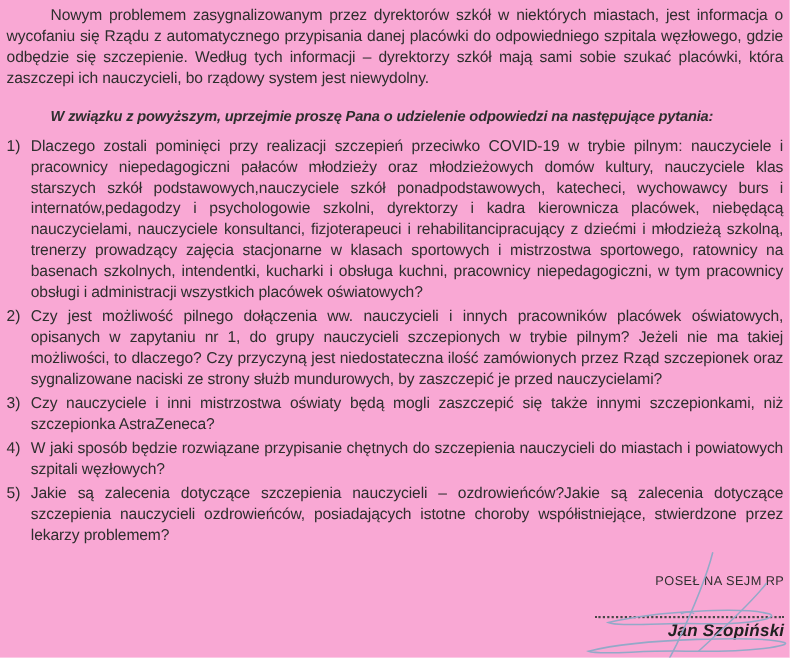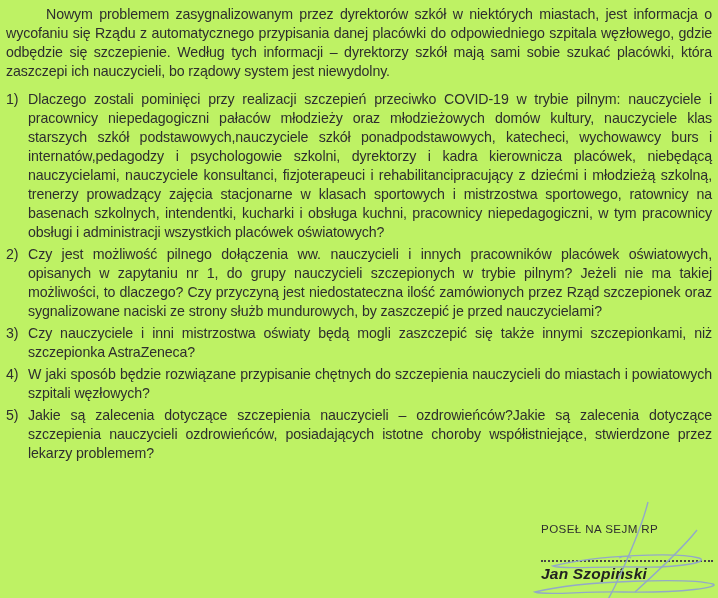--- a/index.html
+++ b/index.html
@@ -1,20 +1,20 @@
 <!DOCTYPE html>
 <html lang="pl"><head>
 <meta charset="utf-8">
 <style>
   html, body { margin: 0; padding: 0; background: #ffffff; }
   .page {
     position: relative;
     width: 718px;
     height: 598px;
-    background: #bef264;
+    background: #f9a8d4;
     font-family: "Liberation Sans", sans-serif;
     color: #2e2e2e;
     overflow: hidden;
     box-sizing: border-box;
   }
   .content { padding: 5px 6px 0 6px; }
   .intro {
     margin: 0;
     text-align: justify;
     text-indent: 40px;
@@ -40,21 +40,21 @@
     letter-spacing: -0.1px;
   }
   .q-num { flex: 0 0 22px; }
   .q-text { flex: 1; text-align: justify; }
 
   .sig-block {
     position: absolute;
     top: 522px;
     right: 5px;
     width: 172px;
-    text-align: left;
+    text-align: right;
   }
   .sig-role {
     font-size: 11.6px;
     letter-spacing: 0.4px;
     color: #2f2f2f;
     white-space: nowrap;
   }
   .sig-line {
     margin-top: 25px;
     height: 0;
@@ -78,20 +78,21 @@
   }
 </style>
 </head>
 <body>
 
 <div class="page">
   <div class="content">
 
     <p class="intro">Nowym problemem zasygnalizowanym przez dyrektorów szkół w niektórych miastach, jest informacja o wycofaniu się Rządu z automatycznego przypisania danej placówki do odpowiedniego szpitala węzłowego, gdzie odbędzie się szczepienie. Według tych informacji – dyrektorzy szkół mają sami sobie szukać placówki, która zaszczepi ich nauczycieli, bo rządowy system jest niewydolny.</p>
 
+    <p class="heading">W związku z powyższym, uprzejmie proszę Pana o udzielenie odpowiedzi na następujące pytania:</p>
 
     <ol class="questions">
       <li class="q">
         <span class="q-num">1)</span>
         <span class="q-text">Dlaczego zostali pominięci przy realizacji szczepień przeciwko COVID-19 w trybie pilnym: nauczyciele i pracownicy niepedagogiczni pałaców młodzieży oraz młodzieżowych domów kultury, nauczyciele klas starszych szkół podstawowych,nauczyciele szkół ponadpodstawowych, katecheci, wychowawcy burs i internatów,pedagodzy i psychologowie szkolni, dyrektorzy i kadra kierownicza placówek, niebędącą nauczycielami, nauczyciele konsultanci, fizjoterapeuci i rehabilitancipracujący z dziećmi i młodzieżą szkolną, trenerzy prowadzący zajęcia stacjonarne w klasach sportowych i mistrzostwa sportowego, ratownicy na basenach szkolnych, intendentki, kucharki i obsługa kuchni, pracownicy niepedagogiczni, w tym pracownicy obsługi i administracji wszystkich placówek oświatowych?</span>
       </li>
       <li class="q">
         <span class="q-num">2)</span>
         <span class="q-text">Czy jest możliwość pilnego dołączenia ww. nauczycieli i innych pracowników placówek oświatowych, opisanych w zapytaniu nr 1, do grupy nauczycieli szczepionych w trybie pilnym? Jeżeli nie ma takiej możliwości, to dlaczego? Czy przyczyną jest niedostateczna ilość zamówionych przez Rząd szczepionek oraz sygnalizowane naciski ze strony służb mundurowych, by zaszczepić je przed nauczycielami?</span>
       </li>

